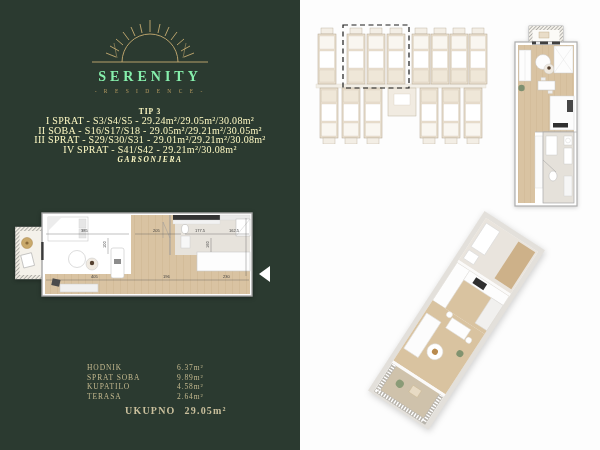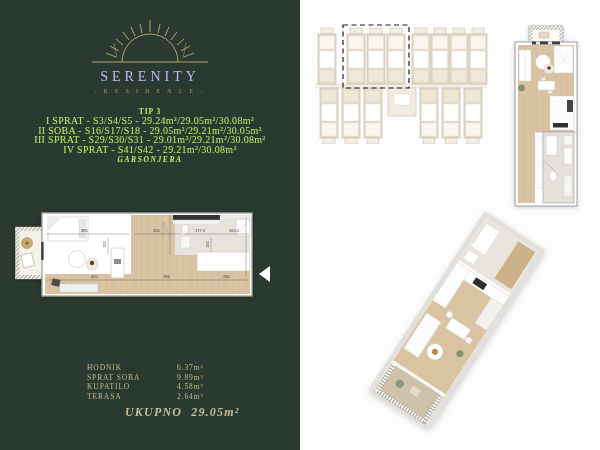--- a/index.html
+++ b/index.html
@@ -8,29 +8,29 @@
     background:#fdfdfd;font-family:"Liberation Serif", serif;
   }
   
   .left-panel{
     position:absolute;left:0;top:0;width:300px;height:450px;
     background:#2b3a30;
   }
   .logo{position:absolute;top:18px;left:0;width:300px;text-align:center;color:#c7ad72;}
   .logo svg{display:block;margin:0 auto;}
   .brand-name{
-    font-size:14px;letter-spacing:4px;color:#c4b5fd;margin-top:1px;
-    font-weight:400;
+    font-size:14px;letter-spacing:4px;color:#86efac;margin-top:1px;
+    font-weight:700;
   }
   .brand-sub{
     font-size:5.5px;letter-spacing:3px;color:#b59a60;margin-top:3px;
   }
   .unit-info{
     position:absolute;top:107px;left:0;width:300px;text-align:center;
-    color:#bef264;line-height:9.4px;
+    color:#fef9c3;line-height:9.4px;
   }
   .tip{font-size:7.5px;font-weight:bold;letter-spacing:1px;}
   .floor-line{font-size:10px;letter-spacing:.3px;white-space:nowrap;}
   .category{font-size:7.5px;font-weight:bold;letter-spacing:1.6px;margin-top:.5px;font-style:italic;}
   
   .plan2d{
     position:absolute;left:15px;top:212px;width:238px;height:85px;
     filter:drop-shadow(0 1px 2px rgba(0,0,0,.35));
   }
   .nav-arrow{
@@ -38,21 +38,21 @@
     border-top:8px solid transparent;border-bottom:8px solid transparent;
     border-right:11px solid #ffffff;
   }
   
   .room-table{position:absolute;left:87px;top:339px;color:#c4b98f;margin-top:24px;}
   .room-row{display:flex;font-size:7.5px;letter-spacing:.9px;line-height:9.6px;}
   .room-name{width:90px;}
   .room-area{}
   .total-row{
     position:absolute;left:125px;top:405px;display:flex;gap:9px;
-    color:#c9bf9c;font-size:12px;font-weight:bold;letter-spacing:1.2px;font-style:italic;
+    color:#c9bf9c;font-size:10px;font-weight:bold;letter-spacing:1.2px;
   }
   
   .building-plan{position:absolute;left:308px;top:12px;width:186px;height:132px;}
   .vplan{position:absolute;left:512px;top:24px;width:70px;height:188px;
          filter:drop-shadow(0 1px 2px rgba(0,0,0,.18));}
   .iso3d{position:absolute;left:358px;top:206px;width:240px;height:242px;
          filter:drop-shadow(1px 2px 3px rgba(0,0,0,.18));}
   .dimtext{font-family:"Liberation Sans", sans-serif;font-size:4px;fill:#3c3c3c;}
   .dimtext-v{font-family:"Liberation Sans", sans-serif;font-size:4px;fill:#3c3c3c;}
 </style>

